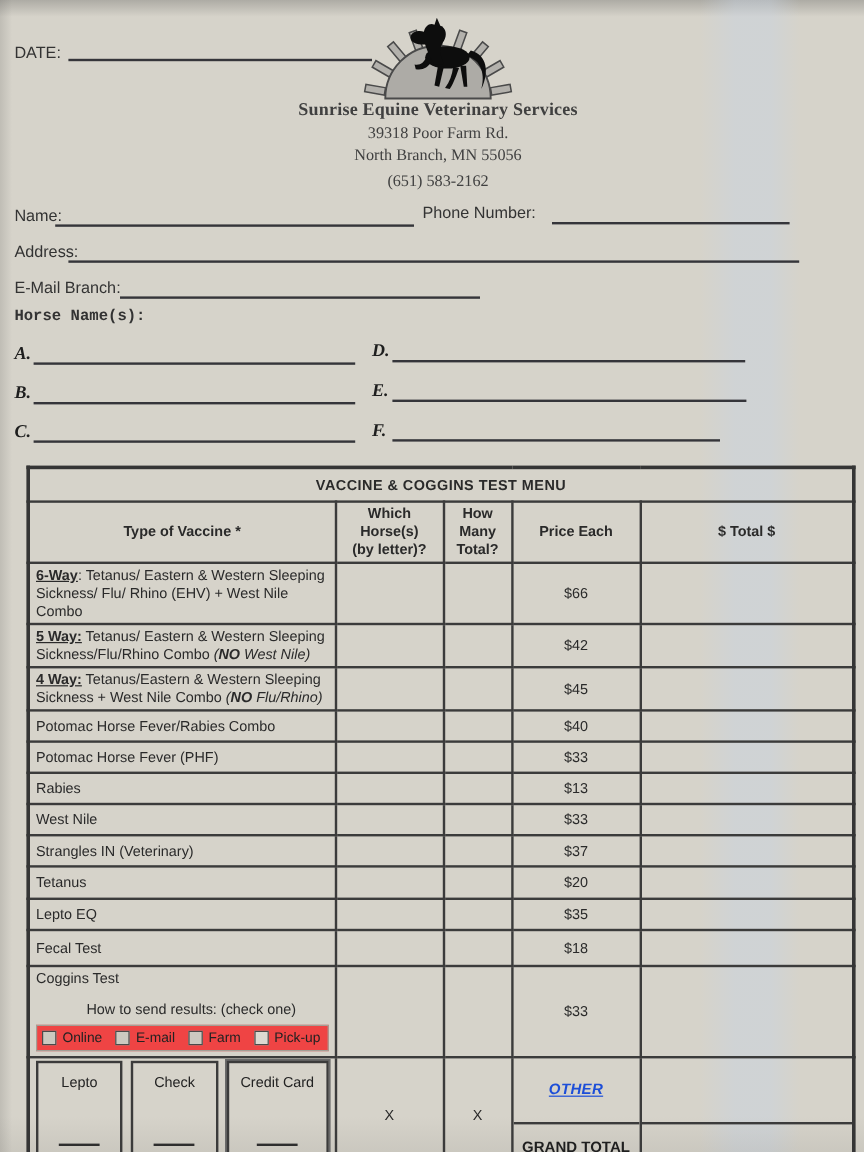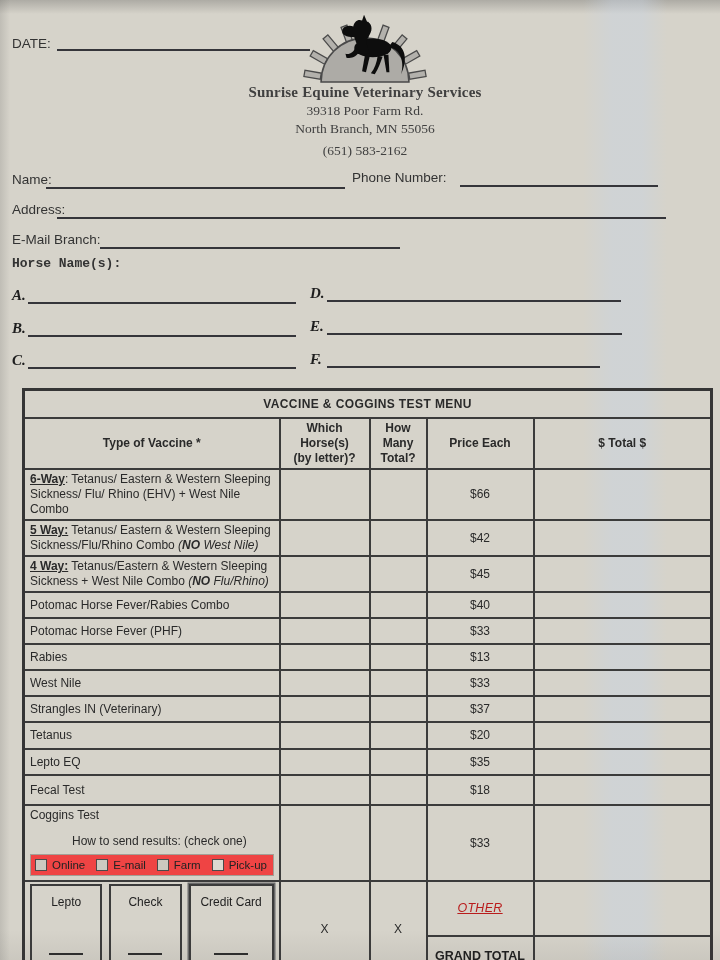--- a/index.html
+++ b/index.html
@@ -49,21 +49,21 @@
   .pay-wrap{display:flex;gap:7px;}
   .pay-box{border:2px solid #3b3b3b;height:82px;display:flex;flex-direction:column;align-items:center;}
   .pay-box .pb-lbl{font-size:12px;margin-top:9px;color:#222;}
   .pay-box .pb-line{margin-top:auto;margin-bottom:13px;width:34px;border-bottom:2px solid #2e2e2e;}
   #box-cash,#box-check{width:76px;}
   #box-credit{width:90px;box-shadow:0 0 0 1.5px #6a6a6a;}
   .xcell{text-align:center;font-size:62px;color:#4d4d4d;font-weight:400;padding:0 !important;line-height:90px;}
   .split{padding:0 !important;vertical-align:top;}
   .sp-top{height:53px;border-bottom:2px solid #3b3b3b;display:flex;align-items:center;justify-content:center;}
   .sp-bot{height:39px;display:flex;align-items:center;justify-content:center;}
-  #other-label{font-weight:normal;font-style:italic;text-decoration:underline;font-size:12.5px;letter-spacing:.3px;color:#b91c1c;}
+  #other-label{font-weight:bold;font-style:italic;text-decoration:underline;font-size:12.5px;letter-spacing:.3px;color:#1d4ed8;}
   #grand-total-label{font-weight:bold;font-size:12.5px;color:#1f1f1f;}
 
   #footnote{left:0;top:944px;width:720px;text-align:center;font-size:11.5px;font-weight:bold;font-style:italic;color:#232323;}
 </style>
 </head>
 <body>
 
 <div id="page">
 
   <div class="ovl" id="ovl-top"></div>

